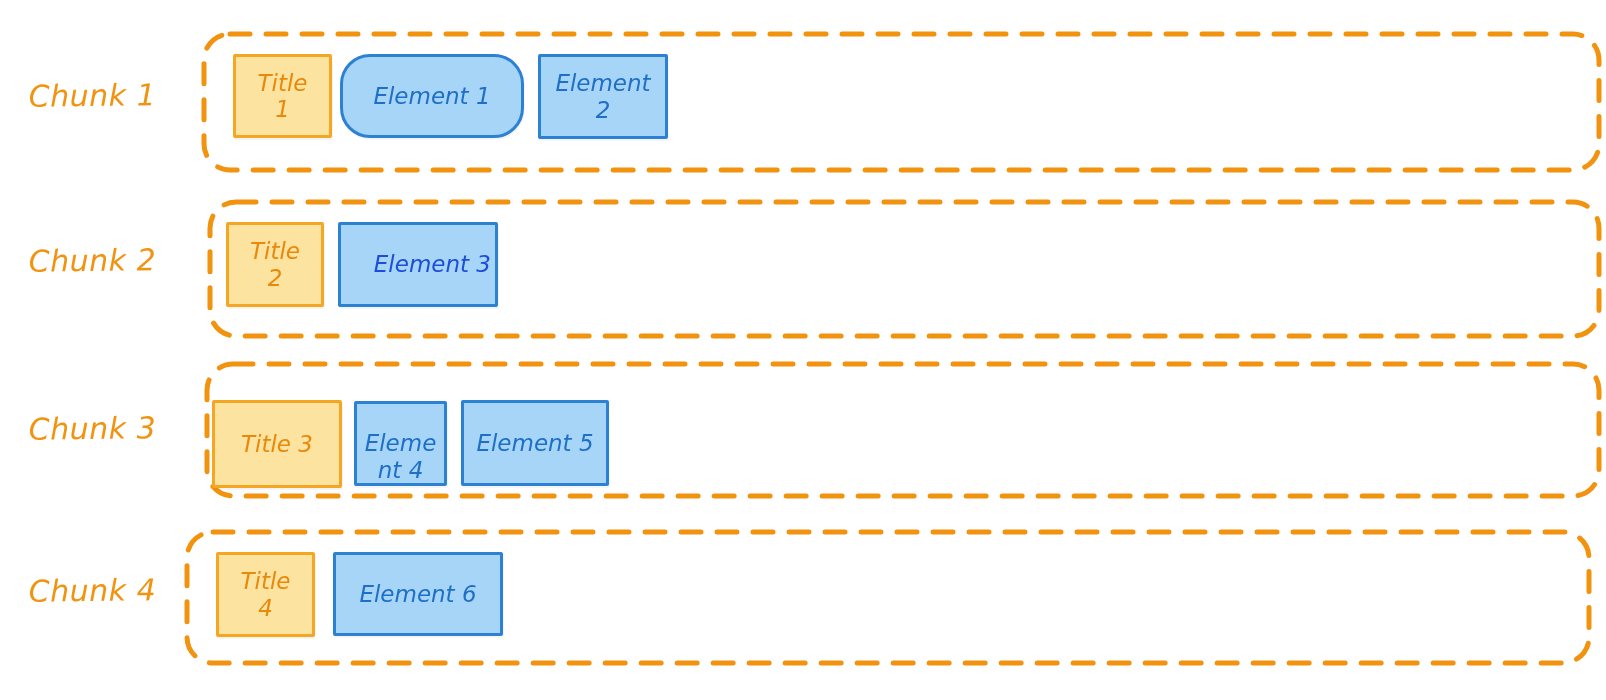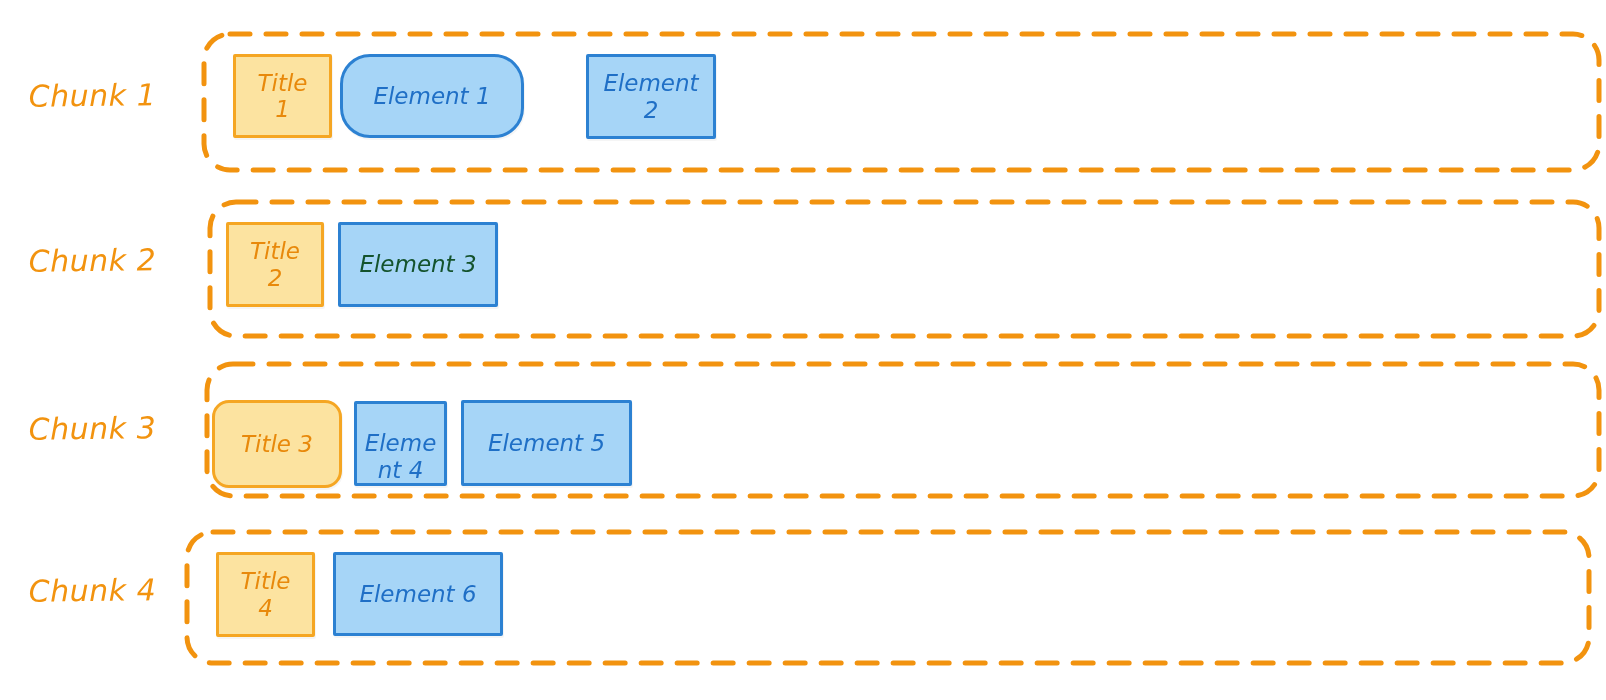--- a/index.html
+++ b/index.html
@@ -94,55 +94,55 @@
           <rect x="4" y="4" width="1395" height="136" rx="26" ry="26" fill="none" stroke="#F2930F" stroke-width="5" stroke-linecap="round" stroke-dasharray="20 16"></rect>
         </svg>
       </div>
       <div class="item title" style="left: 233px; top: 54px; width: 99px; height: 84px; background: rgb(252, 227, 160); border-color: rgb(245, 166, 35); color: rgb(232, 137, 11);">
         <span class="txt">Title
 1</span>
       </div>
       <div class="item element" style="left: 340px; top: 54px; width: 184px; height: 84px; background: rgb(166, 213, 247); border-color: rgb(44, 129, 210); color: rgb(31, 111, 198); border-radius: 30px;">
         <span class="txt">Element 1</span>
       </div>
-      <div class="item element" style="left: 538px; top: 54px; width: 130px; height: 85px; background: rgb(166, 213, 247); border-color: rgb(44, 129, 210); color: rgb(31, 111, 198); margin-left: 48px;">
+      <div class="item element" style="left: 538px; top: 54px; width: 130px; height: 85px; background: rgb(166, 213, 247); border-color: rgb(44, 129, 210); color: rgb(31, 111, 198);">
         <span class="txt">Element
 2</span>
       </div>
     </div>
     <div class="chunk-row" style="top: 0px;">
       <div class="chunk-label" style="top: 243px; color: rgb(242, 147, 15);">Chunk 2</div>
       <div class="chunk-box" style="left: 206px; top: 198px;">
         <svg width="1397" height="142" viewBox="0 0 1397 142">
           <rect x="4" y="4" width="1389" height="134" rx="26" ry="26" fill="none" stroke="#F2930F" stroke-width="5" stroke-linecap="round" stroke-dasharray="20 16"></rect>
         </svg>
       </div>
       <div class="item title" style="left: 226px; top: 222px; width: 98px; height: 85px; background: rgb(252, 227, 160); border-color: rgb(245, 166, 35); color: rgb(232, 137, 11);">
         <span class="txt">Title
 2</span>
       </div>
-      <div class="item element" style="left: 338px; top: 222px; width: 160px; height: 85px; background: rgb(166, 213, 247); border-color: rgb(44, 129, 210); color: #14532d;">
+      <div class="item element" style="left: 338px; top: 222px; width: 160px; height: 85px; background: rgb(166, 213, 247); border-color: rgb(44, 129, 210); color: #1d4ed8; justify-content: flex-end;">
         <span class="txt">Element 3</span>
       </div>
     </div>
     <div class="chunk-row" style="top: 0px;">
       <div class="chunk-label" style="top: 411px; color: rgb(242, 147, 15);">Chunk 3</div>
       <div class="chunk-box" style="left: 203px; top: 360px;">
         <svg width="1400" height="140" viewBox="0 0 1400 140">
           <rect x="4" y="4" width="1392" height="132" rx="26" ry="26" fill="none" stroke="#F2930F" stroke-width="5" stroke-linecap="round" stroke-dasharray="20 16"></rect>
         </svg>
       </div>
-      <div class="item title" style="left: 212px; top: 400px; width: 130px; height: 88px; background: rgb(252, 227, 160); border-color: rgb(245, 166, 35); color: rgb(232, 137, 11); border-radius: 17px;">
+      <div class="item title" style="left: 212px; top: 400px; width: 130px; height: 88px; background: rgb(252, 227, 160); border-color: rgb(245, 166, 35); color: rgb(232, 137, 11);">
         <span class="txt">Title 3</span>
       </div>
       <div class="item element" style="left: 354px; top: 401px; width: 93px; height: 85px; background: rgb(166, 213, 247); border-color: rgb(44, 129, 210); color: rgb(31, 111, 198); align-items: flex-end;">
         <span class="txt">Eleme
 nt 4</span>
       </div>
-      <div class="item element" style="left: 461px; top: 400px; width: 171px; height: 86px; background: rgb(166, 213, 247); border-color: rgb(44, 129, 210); color: rgb(31, 111, 198);">
+      <div class="item element" style="left: 461px; top: 400px; width: 148px; height: 86px; background: rgb(166, 213, 247); border-color: rgb(44, 129, 210); color: rgb(31, 111, 198);">
         <span class="txt">Element 5</span>
       </div>
     </div>
     <div class="chunk-row" style="top: 0px;">
       <div class="chunk-label" style="top: 573px; color: rgb(242, 147, 15);">Chunk 4</div>
       <div class="chunk-box" style="left: 183px; top: 528px;">
         <svg width="1410" height="139" viewBox="0 0 1410 139">
           <rect x="4" y="4" width="1402" height="131" rx="26" ry="26" fill="none" stroke="#F2930F" stroke-width="5" stroke-linecap="round" stroke-dasharray="20 16"></rect>
         </svg>
       </div>

